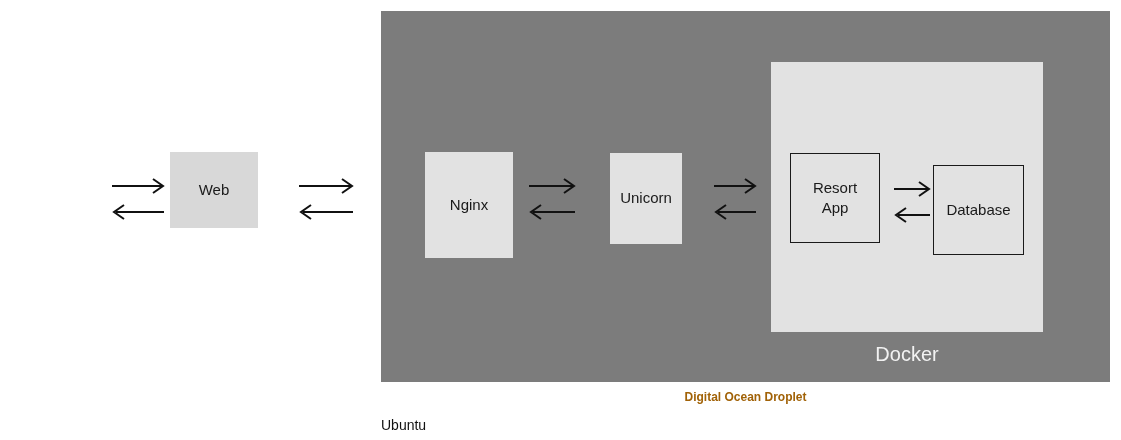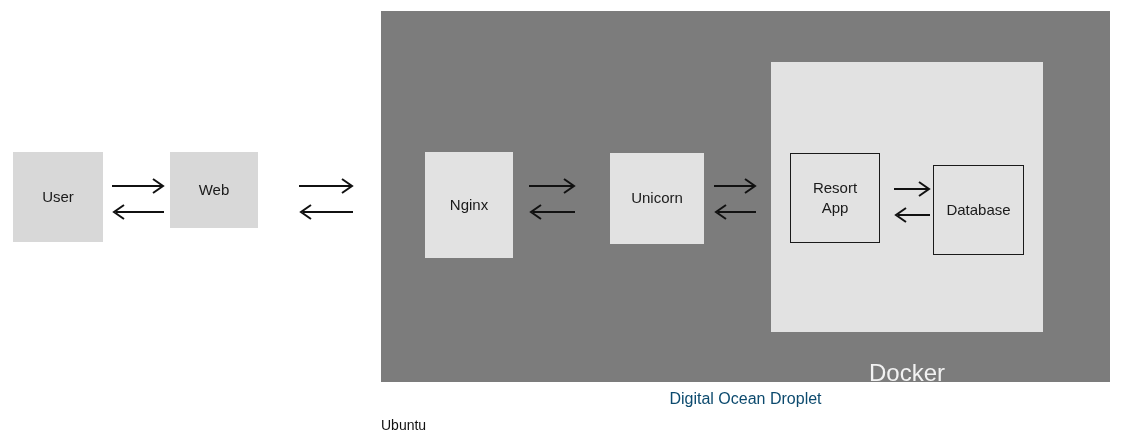--- a/index.html
+++ b/index.html
@@ -35,53 +35,50 @@
   .arrow-pair line,.arrow-pair polyline{stroke:var(--arrow);stroke-width:2;fill:none;}
   .droplet{
     position:absolute;left:381px;top:11px;width:729px;height:371px;
     background:var(--droplet-bg);
   }
   .docker{
     position:absolute;left:390px;top:51px;width:272px;height:270px;
     background:var(--docker-bg);
   }
   .docker-label{
-    position:absolute;left:390px;top:348px;width:272px;
-    text-align:center;font-size:24px;color:var(--docker-label);
+    position:absolute;left:390px;top:332px;width:272px;
+    text-align:center;font-size:20px;color:var(--docker-label);
   }
   .droplet-title{
     position:absolute;left:381px;top:390px;width:729px;
-    text-align:center;font-size:16px;font-weight:400;color:#0c4a6e;
+    text-align:center;font-size:12px;font-weight:700;color:#a16207;
   }
   .droplet-subtitle{
     position:absolute;left:381px;top:417px;width:729px;
     text-align:left;font-size:14px;color:#111;
   }
   
   .n-user{left:13px;top:152px;width:90px;height:90px;}
   .n-web{left:170px;top:152px;width:88px;height:76px;}
   .n-nginx{left:44px;top:141px;width:88px;height:106px;}     
-  .n-unicorn{left:229px;top:142px;width:94px;height:91px;}  
+  .n-unicorn{left:229px;top:142px;width:72px;height:91px;}  
   .n-resort{left:19px;top:91px;width:90px;height:90px;padding:0 10px;} 
   .n-database{left:162px;top:103px;width:91px;height:90px;}  
   
   .ap-1{left:110px;top:174px;}
   .ap-2{left:297px;top:174px;}
   .ap-3{left:146px;top:163px;}  
   .ap-4{left:331px;top:163px;}  
   .ap-5{left:121px;top:115px;}  
 </style>
 </head>
 <body>
 
 <div class="canvas">
 
-  <div class="node outer n-user">
-    <span>User</span>
-  </div>
 
   <svg class="arrow-pair ap-1" width="56" height="48" aria-hidden="true">
     <line x1="2" y1="12" x2="52" y2="12"></line>
     <polyline points="43,5 53,12 43,19"></polyline>
     <line x1="54" y1="38" x2="6" y2="38"></line>
     <polyline points="14,31 4,38 14,45"></polyline>
   </svg>
 
   <div class="node outer n-web">
     <span>Web</span>

